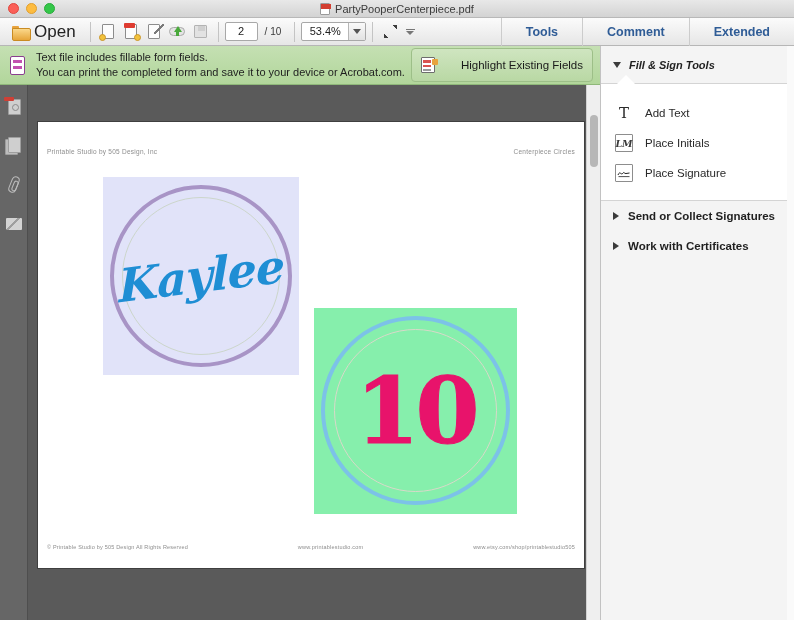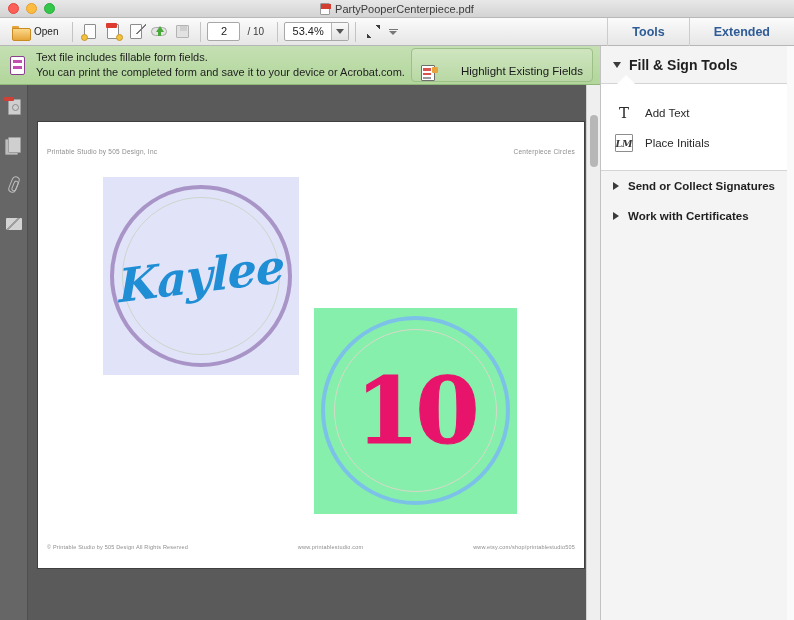--- a/index.html
+++ b/index.html
@@ -44,21 +44,21 @@
     background: linear-gradient(#fbfbfb, #e6e6e6);
     border-bottom: 1px solid #b6b6b6;
     display: flex; align-items: center;
   }
   .tb-sep { width: 1px; height: 20px; background: #c4c4c4; margin: 0 6px; }
   .open-btn {
     display: flex; align-items: center; gap: 5px;
     padding: 2px 8px 2px 6px; margin-left: 6px; border-radius: 3px;
     cursor: default;
   }
-  .open-label { font-size: 10px; color: #222; }
+  .open-label { font-size: 17px; color: #222; }
   .folder-ico { width: 17px; height: 14px; position: relative; }
   .folder-ico::before {
     content: ""; position: absolute; left: 0; top: 1px;
     width: 7px; height: 3px; background: #e8a33d;
     border-radius: 1px 1px 0 0;
   }
   .folder-ico::after {
     content: ""; position: absolute; left: 0; top: 3px;
     width: 17px; height: 11px;
     background: linear-gradient(#fbd88a, #e6a53a);
@@ -176,21 +176,21 @@
   .notif-ico .pg {
     position: absolute; left: 2px; top: 1px; width: 15px; height: 19px;
     background: #fff; border: 1.5px solid #8a3f8f; border-radius: 2px;
   }
   .notif-ico .bar1 { position: absolute; left: 5px; top: 5px; width: 9px; height: 3px; background: #c24fb0; }
   .notif-ico .bar2 { position: absolute; left: 5px; top: 11px; width: 9px; height: 3px; background: #c24fb0; }
   .notif-text { margin-left: 8px; }
   .notif-line { font-size: 11px; color: #1e1e1e; line-height: 15px; }
   .hl-btn {
     margin-left: auto; margin-right: 7px;
-    display: flex; align-items: flex-start; gap: 23px;
+    display: flex; align-items: center; gap: 23px;
     height: 27px; padding: 16px 9px;
     background: linear-gradient(#cfe5c0, #b9d8a4);
     border: 1px solid #9dbf88; border-radius: 4px;
     cursor: default;
   }
   .hl-btn-label { font-size: 11.5px; color: #1a1a1a; }
   .hl-ico { width: 17px; height: 16px; position: relative; }
   .hl-ico .fr {
     position: absolute; left: 0; top: 0; width: 14px; height: 16px;
     background: #fff; border: 1.5px solid #6d6d6d; border-radius: 1px;
@@ -310,21 +310,21 @@
     background: #f4f4f4; position: relative;
   }
   .tri-dn {
     width: 0; height: 0; border-left: 4.5px solid transparent;
     border-right: 4.5px solid transparent; border-top: 6px solid #3b3b3b;
   }
   .tri-rt {
     width: 0; height: 0; border-top: 4.5px solid transparent;
     border-bottom: 4.5px solid transparent; border-left: 6px solid #3b3b3b;
   }
-  .panel-hdr-label { font-size: 14px; font-weight: bold; color: #1f1f1f; }
+  .panel-hdr-label { font-size: 11px; font-weight: bold; color: #1f1f1f; font-style: italic; }
   .notch {
     position: absolute; left: 16px; bottom: -1px; width: 0; height: 0;
     border-left: 9px solid transparent; border-right: 9px solid transparent;
     border-bottom: 9px solid #ffffff;
   }
   .notch-line {
     position: absolute; left: 16px; bottom: -1px; width: 0; height: 0;
     border-left: 10px solid transparent; border-right: 10px solid transparent;
     border-bottom: 10px solid #d4d4d4; z-index: -1;
   }
@@ -440,20 +440,21 @@
     <div class="fit-btn">
       <span class="fit-arrow"></span>
     </div>
     <div class="more-caret">
       <span class="mc-line"></span>
         <span class="mc-tri"></span>
     </div>
 
     <div class="menu-right">
       <div class="menu-item">Tools</div>
+      <div class="menu-item">Comment</div>
       <div class="menu-item">Extended</div>
     </div>
   </div>
 
   <div class="notif">
     <span class="notif-ico">
       <span class="pg"></span>
         <span class="bar1"></span>
         <span class="bar2"></span>
     </span>
@@ -544,20 +545,30 @@
 
 
       <div class="tool-row">
         <span class="tool-ico">
           <span class="ti-box"></span>
             <span class="ti-lm">LM</span>
         </span>
         <span class="tool-label">Place Initials</span>
       </div>
 
+      <div class="tool-row">
+        <span class="tool-ico">
+          <span class="ti-box"></span>
+          <svg class="ti-sig" viewBox="0 0 14 9">
+            <path d="M1 6 C3 1, 4 7, 6 4 C7 2.5, 7.5 5, 9 4.5 L12.5 4" stroke="#222" stroke-width="1" fill="none"></path>
+            <line x1="1.5" y1="7.6" x2="12.5" y2="7.6" stroke="#222" stroke-width="0.8"></line>
+          </svg>
+        </span>
+        <span class="tool-label">Place Signature</span>
+      </div>
     </div>
 
     <div class="panel-foot-row">
       <span class="tri-rt"></span>
       <span class="panel-foot-label">Send or Collect Signatures</span>
     </div>
 
     <div class="panel-foot-row">
       <span class="tri-rt"></span>
       <span class="panel-foot-label">Work with Certificates</span>

